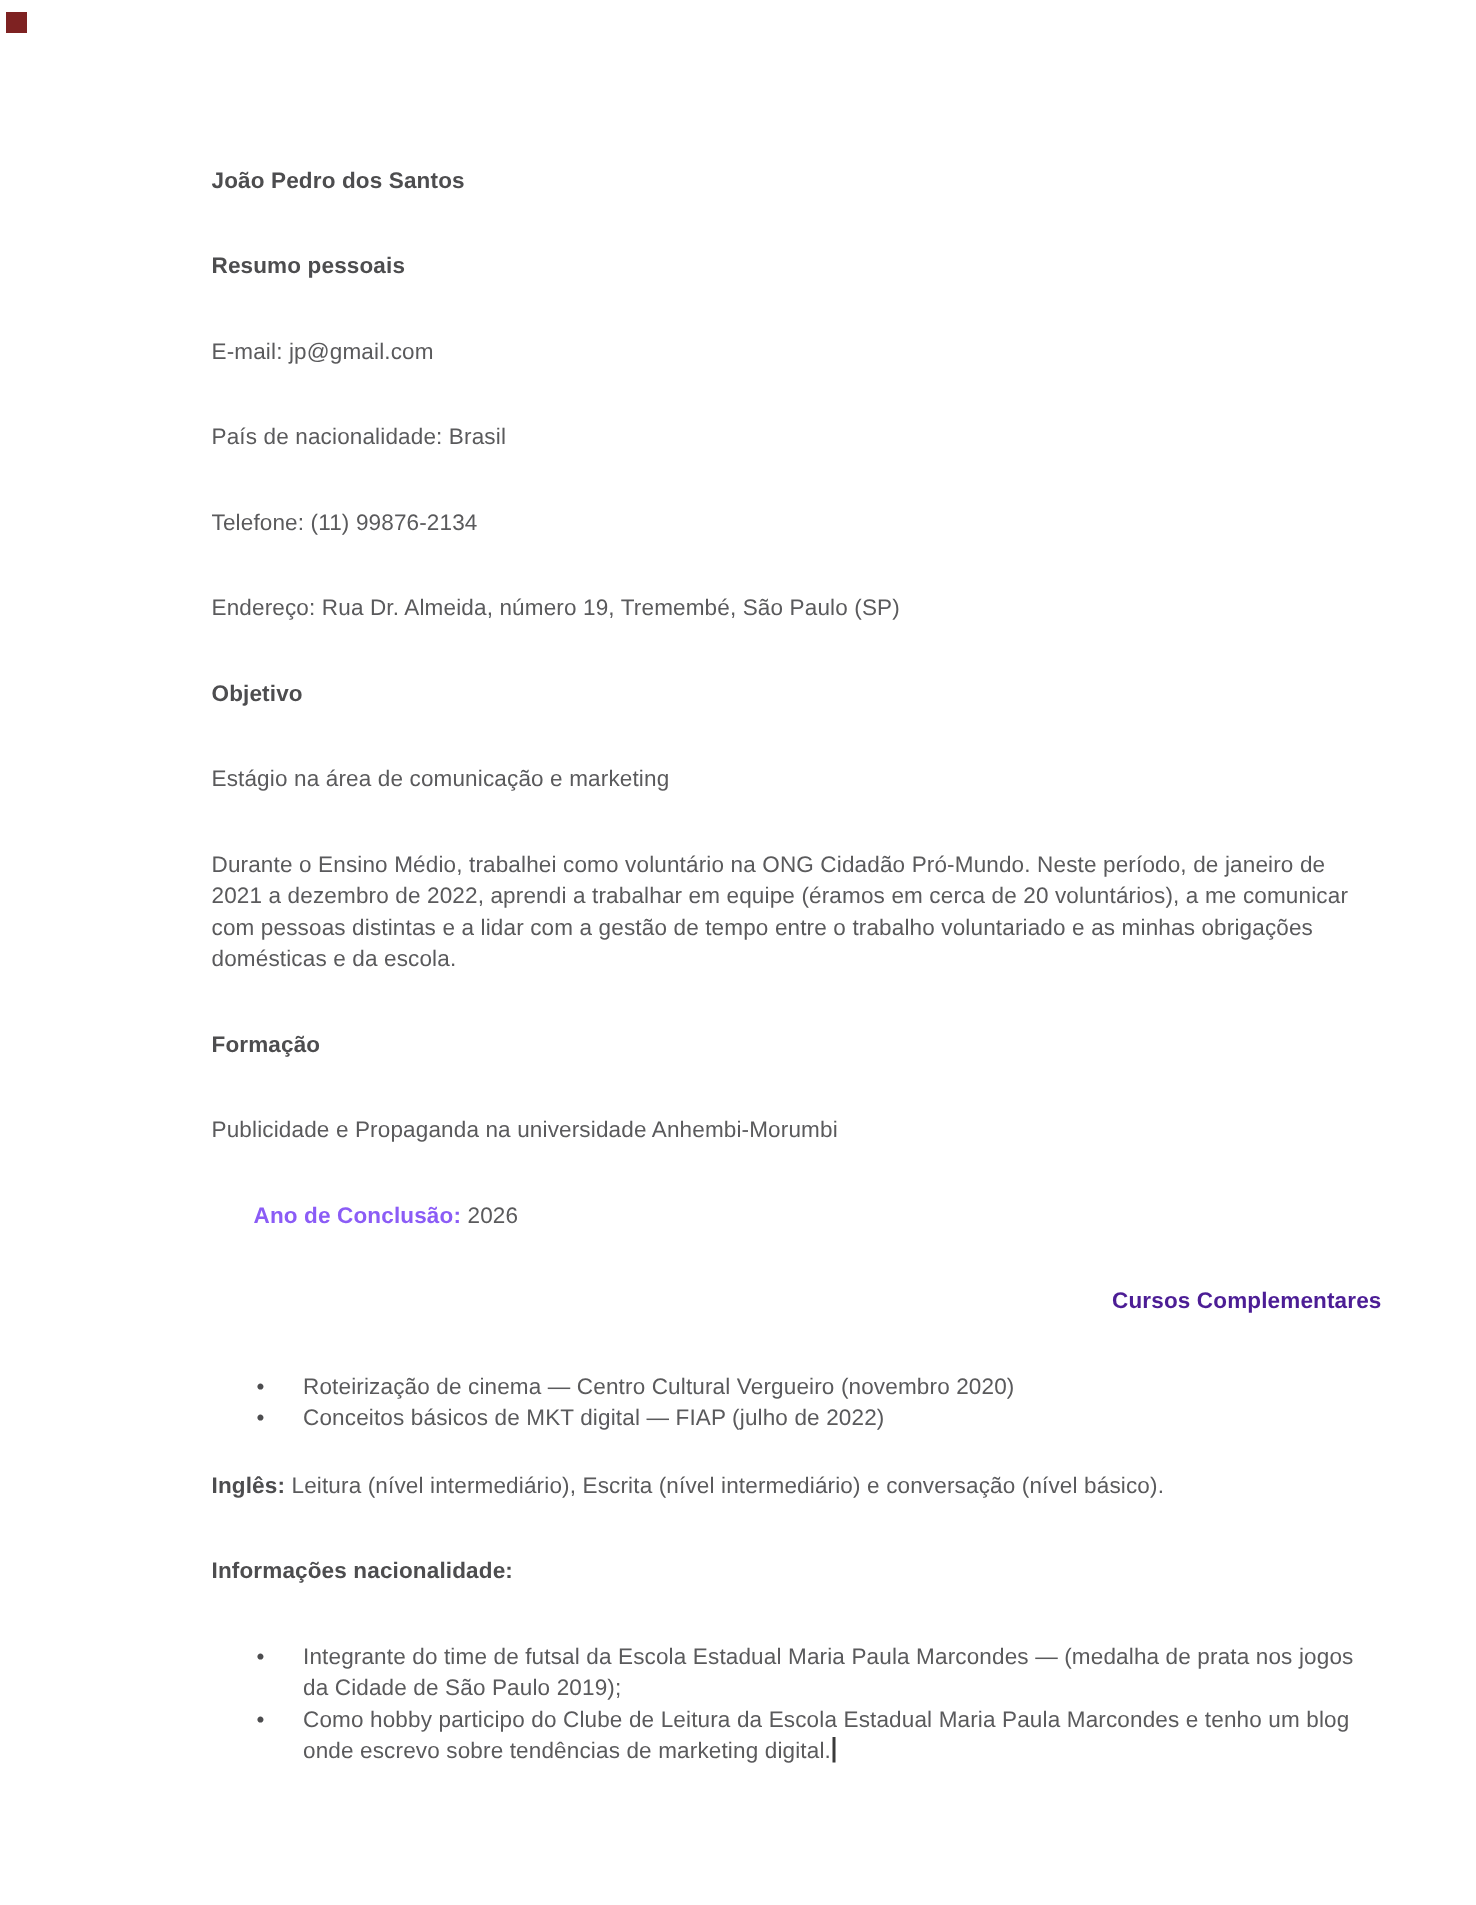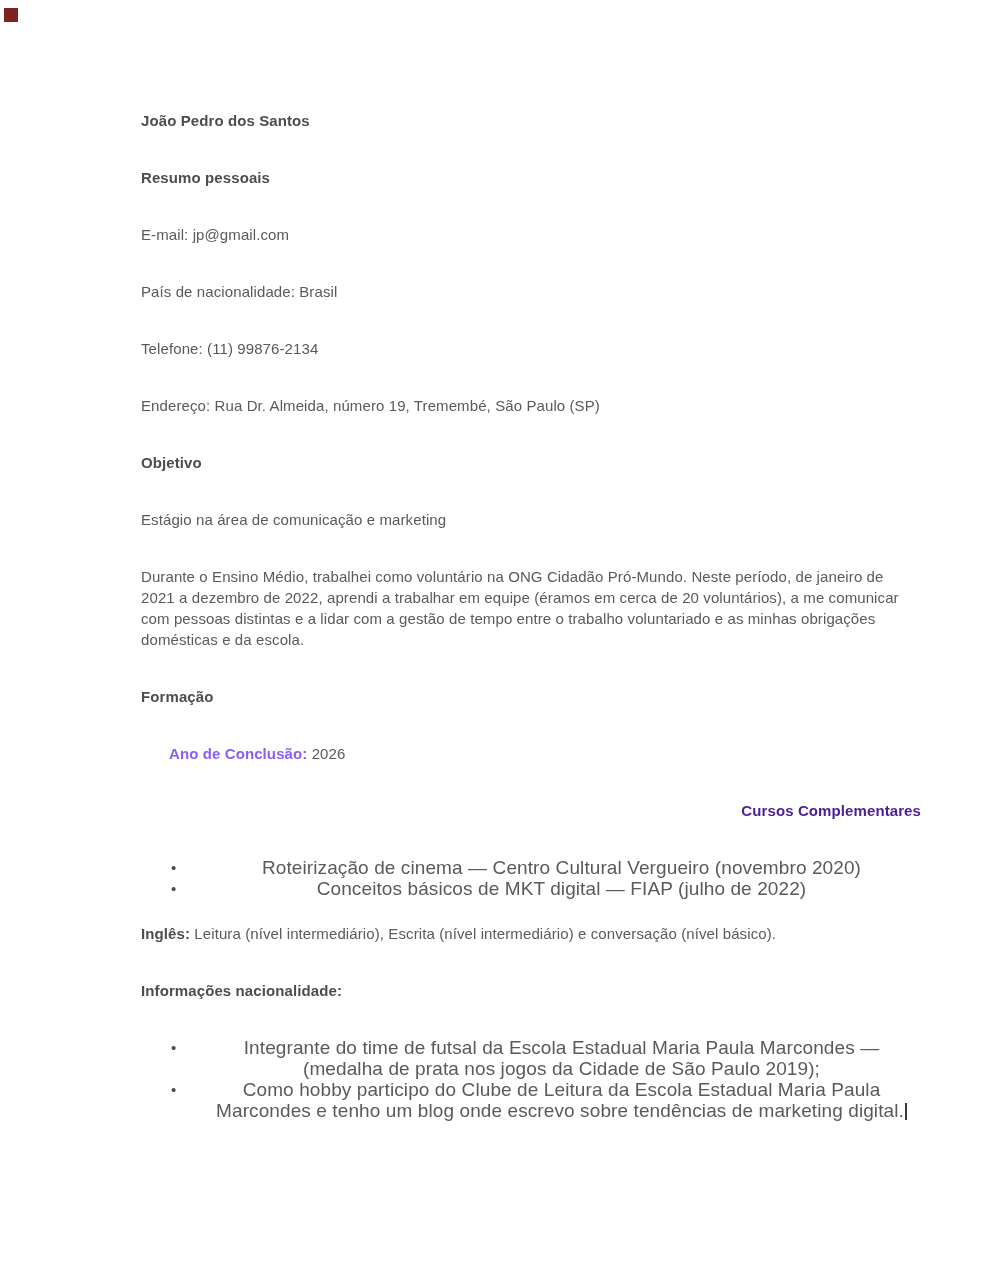--- a/index.html
+++ b/index.html
@@ -37,24 +37,23 @@
     letter-spacing: 0.1px;
   }
   .b {
     font-weight: 700;
     color: #4d4d4f;
   }
   ul {
     list-style: none;
     margin: 0 0 24px 0;
     padding: 0 0 0 61px;
-    font-size: 19px;
+    font-size: 15px;
     line-height: 21px;
     letter-spacing: 0.1px;
-    text-align: center;
   }
   ul.last { margin-bottom: 0; }
   li { position: relative; }
   li::before {
     content: "\2022";
     position: absolute;
     left: -31px;
     top: 0;
     font-size: 15px;
     color: #4d4d4f;
@@ -89,20 +88,21 @@
 
   <p class="b" style="color: rgb(77, 77, 79);">Objetivo</p>
 
   <p>Estágio na área de comunicação e marketing</p>
 
 
   <p>Durante o Ensino Médio, trabalhei como voluntário na ONG Cidadão Pró-Mundo. Neste período, de janeiro de 2021 a dezembro de 2022, aprendi a trabalhar em equipe (éramos em cerca de 20 voluntários), a me comunicar com pessoas distintas e a lidar com a gestão de tempo entre o trabalho voluntariado e as minhas obrigações domésticas e da escola.</p>
 
   <p class="b" style="color: rgb(77, 77, 79);">Formação</p>
 
+  <p>Publicidade e Propaganda na universidade Anhembi-Morumbi</p>
 
   <p>
     <span class="b" style="color: #8b5cf6; margin-left: 28px;">Ano de Conclusão:</span><span> 2026</span>
   </p>
 
   <p class="b" style="color: #4c1d95; text-align: right;">Cursos Complementares</p>
 
   <ul>
     <li>
       <span>Roteirização de cinema — Centro Cultural Vergueiro (novembro 2020)</span>

